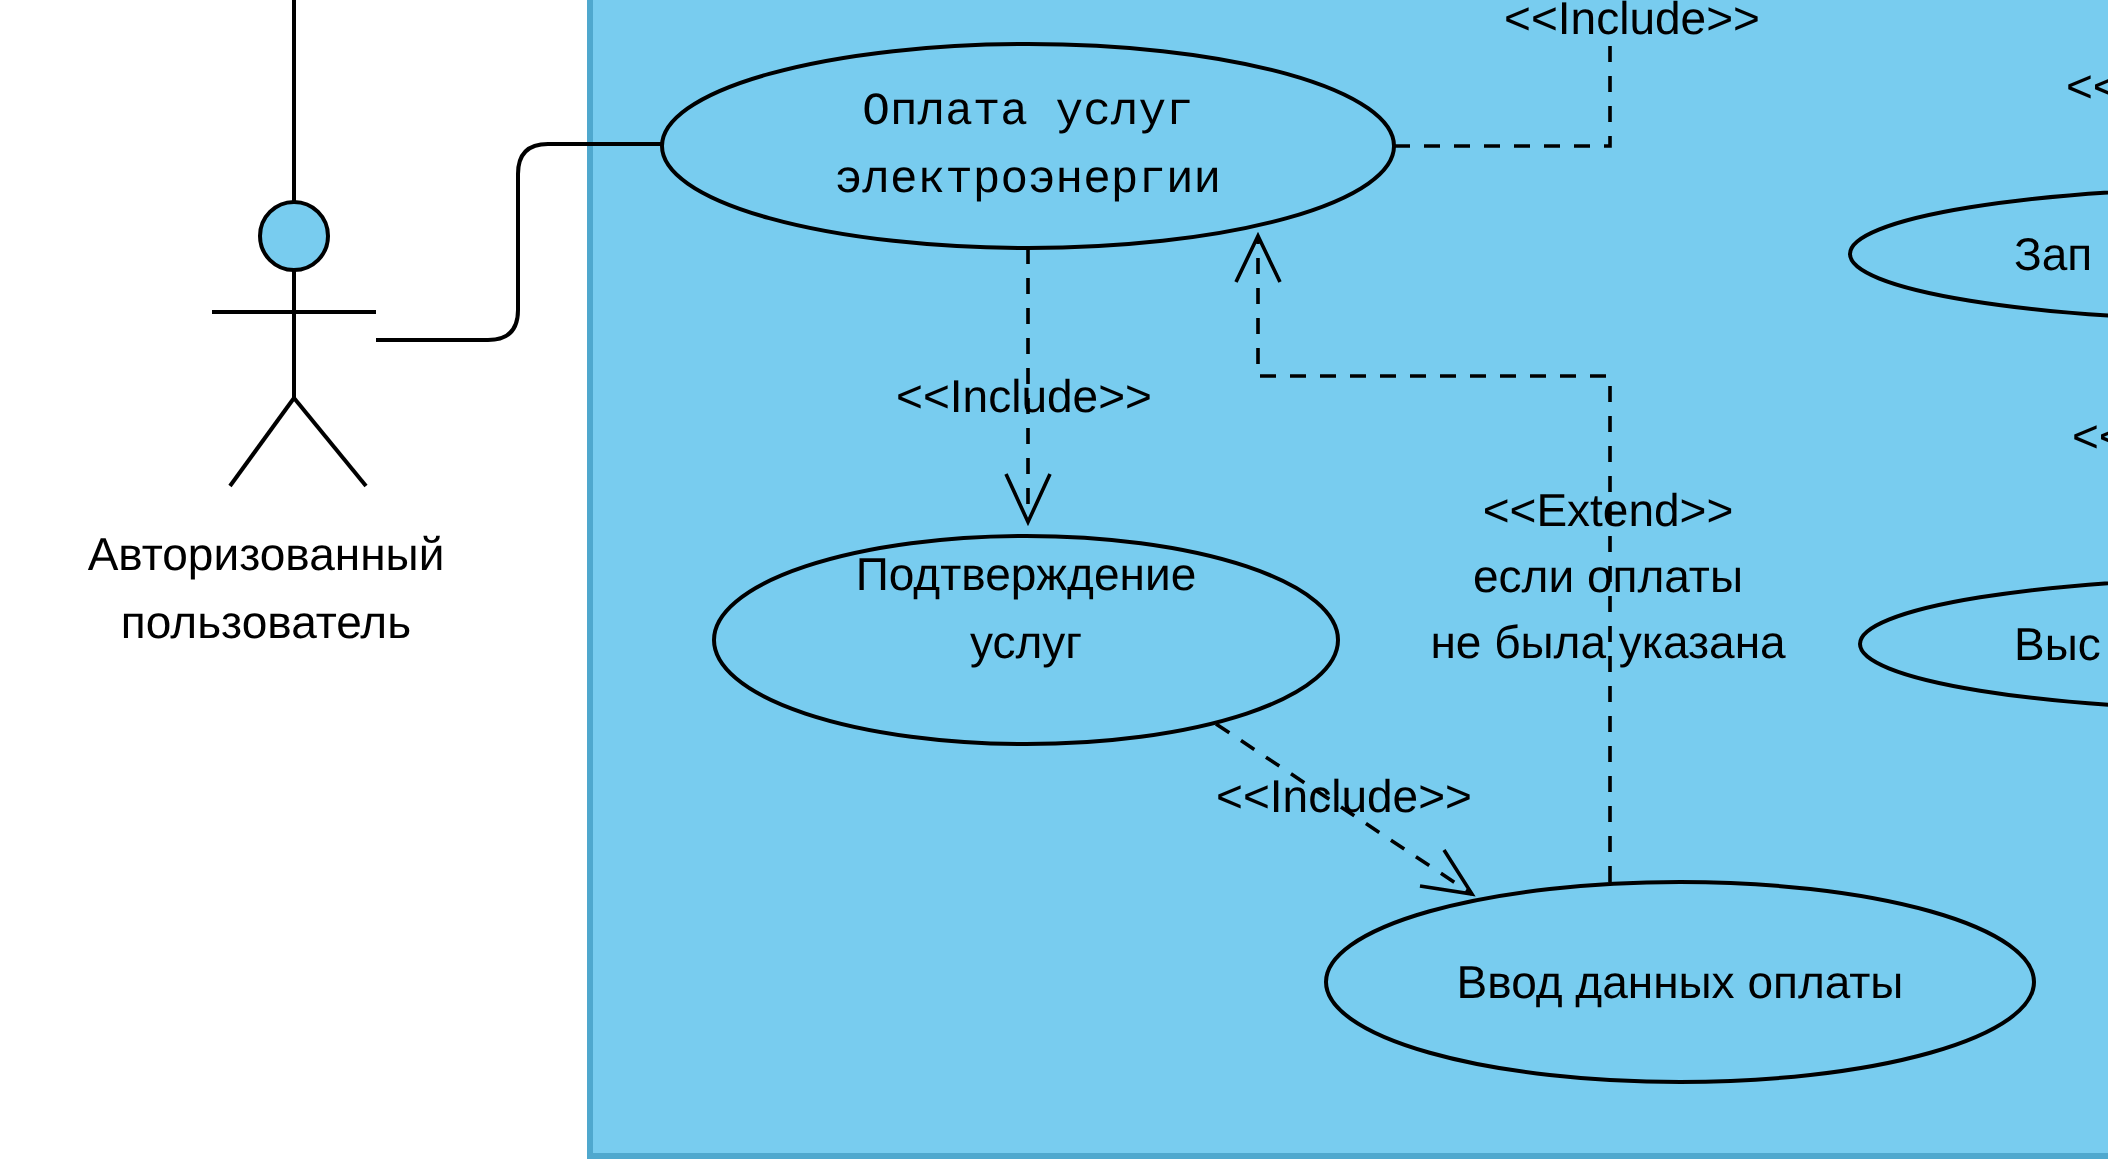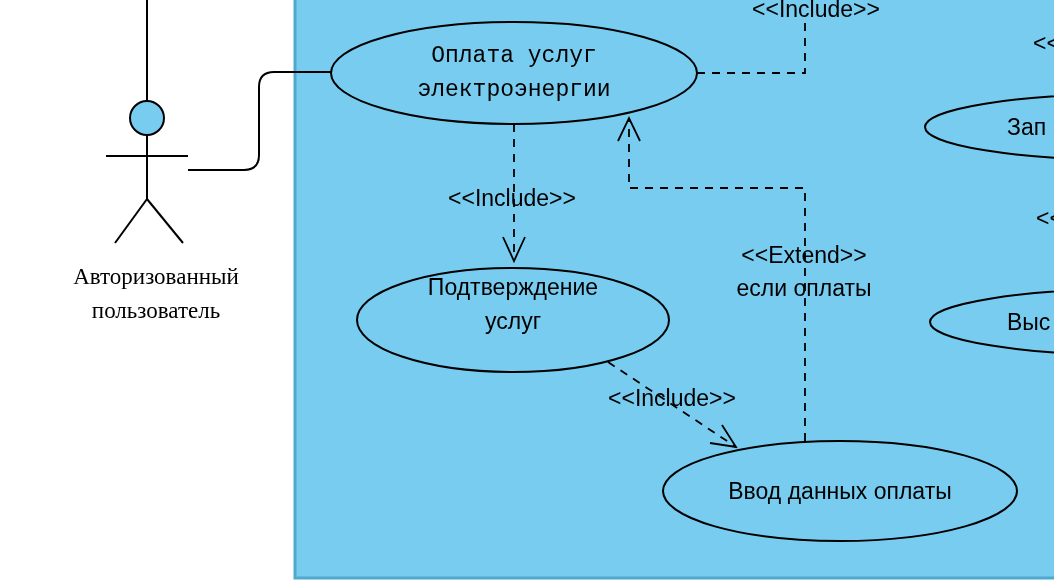--- a/index.html
+++ b/index.html
@@ -66,21 +66,21 @@
     </g>
 
     <ellipse cx="514" cy="73" rx="183" ry="51" stroke="#000" stroke-width="2" fill="#78CCEF"></ellipse>
     <ellipse cx="513" cy="320" rx="156" ry="52" stroke="#000" stroke-width="2" fill="#78CCEF"></ellipse>
     <ellipse cx="840" cy="491" rx="177" ry="50" stroke="#000" stroke-width="2" fill="#78CCEF"></ellipse>
 
     <ellipse cx="1130" cy="127" rx="205" ry="33" stroke="#000" stroke-width="2" fill="#78CCEF"></ellipse>
     <ellipse cx="1135" cy="322" rx="205" ry="33" stroke="#000" stroke-width="2" fill="#78CCEF"></ellipse>
   </svg>
 
-  <div class="label" style="left:26px; top:260px; width:260px;font-family:Liberation Serif, serif;">
+  <div class="label" style="left:3px; top:260px; width:260px;">
     <div>Авторизованный</div>
     <div>пользователь</div>
   </div>
 
   <div class="label" style="left:334px; top:39px; width:360px;font-family:Liberation Mono, monospace;">
     <div>Оплата услуг</div>
     <div>электроэнергии</div>
   </div>
 
   <div class="label" style="left:357px; top:270px; width:312px;">
@@ -96,19 +96,20 @@
 
   <div class="label edge-label" style="left:731px; top:-4px; width:170px;">&lt;&lt;Include&gt;&gt;</div>
 
   <div class="label edge-label" style="left:427px; top:185px; width:170px;">&lt;&lt;Include&gt;&gt;</div>
 
   <div class="label edge-label" style="left:587px; top:385px; width:170px;">&lt;&lt;Include&gt;&gt;</div>
 
   <div class="label extend-label" style="left:694px; top:239px; width:220px;">
     <div>&lt;&lt;Extend&gt;&gt;</div>
     <div>если оплаты</div>
+    <div>не была указана</div>
   </div>
 
   <div class="label left-align" style="left:1033px; top:26px; width:60px;">&lt;&lt;</div>
 
   <div class="label left-align" style="left:1036px; top:201px; width:60px;">&lt;&lt;</div>
 
 </div>
 
 </body></html>

